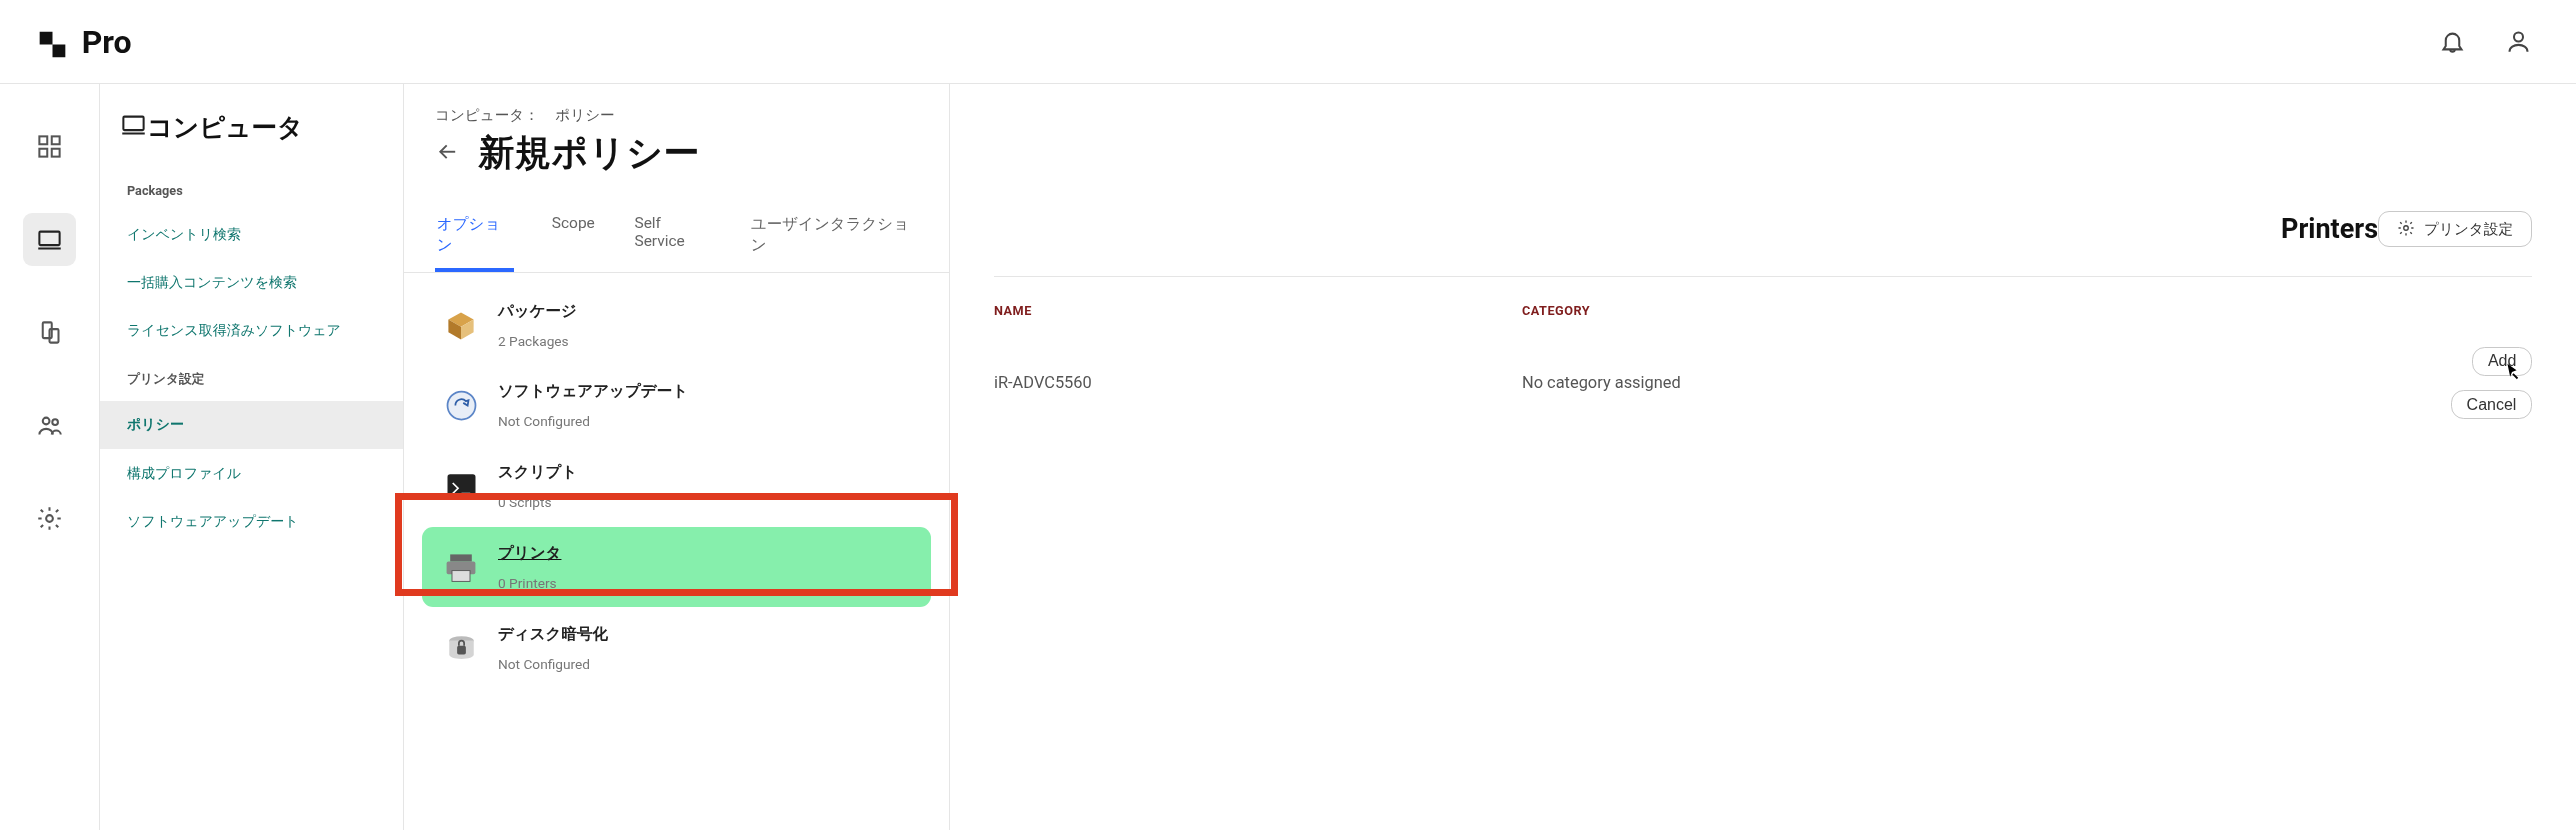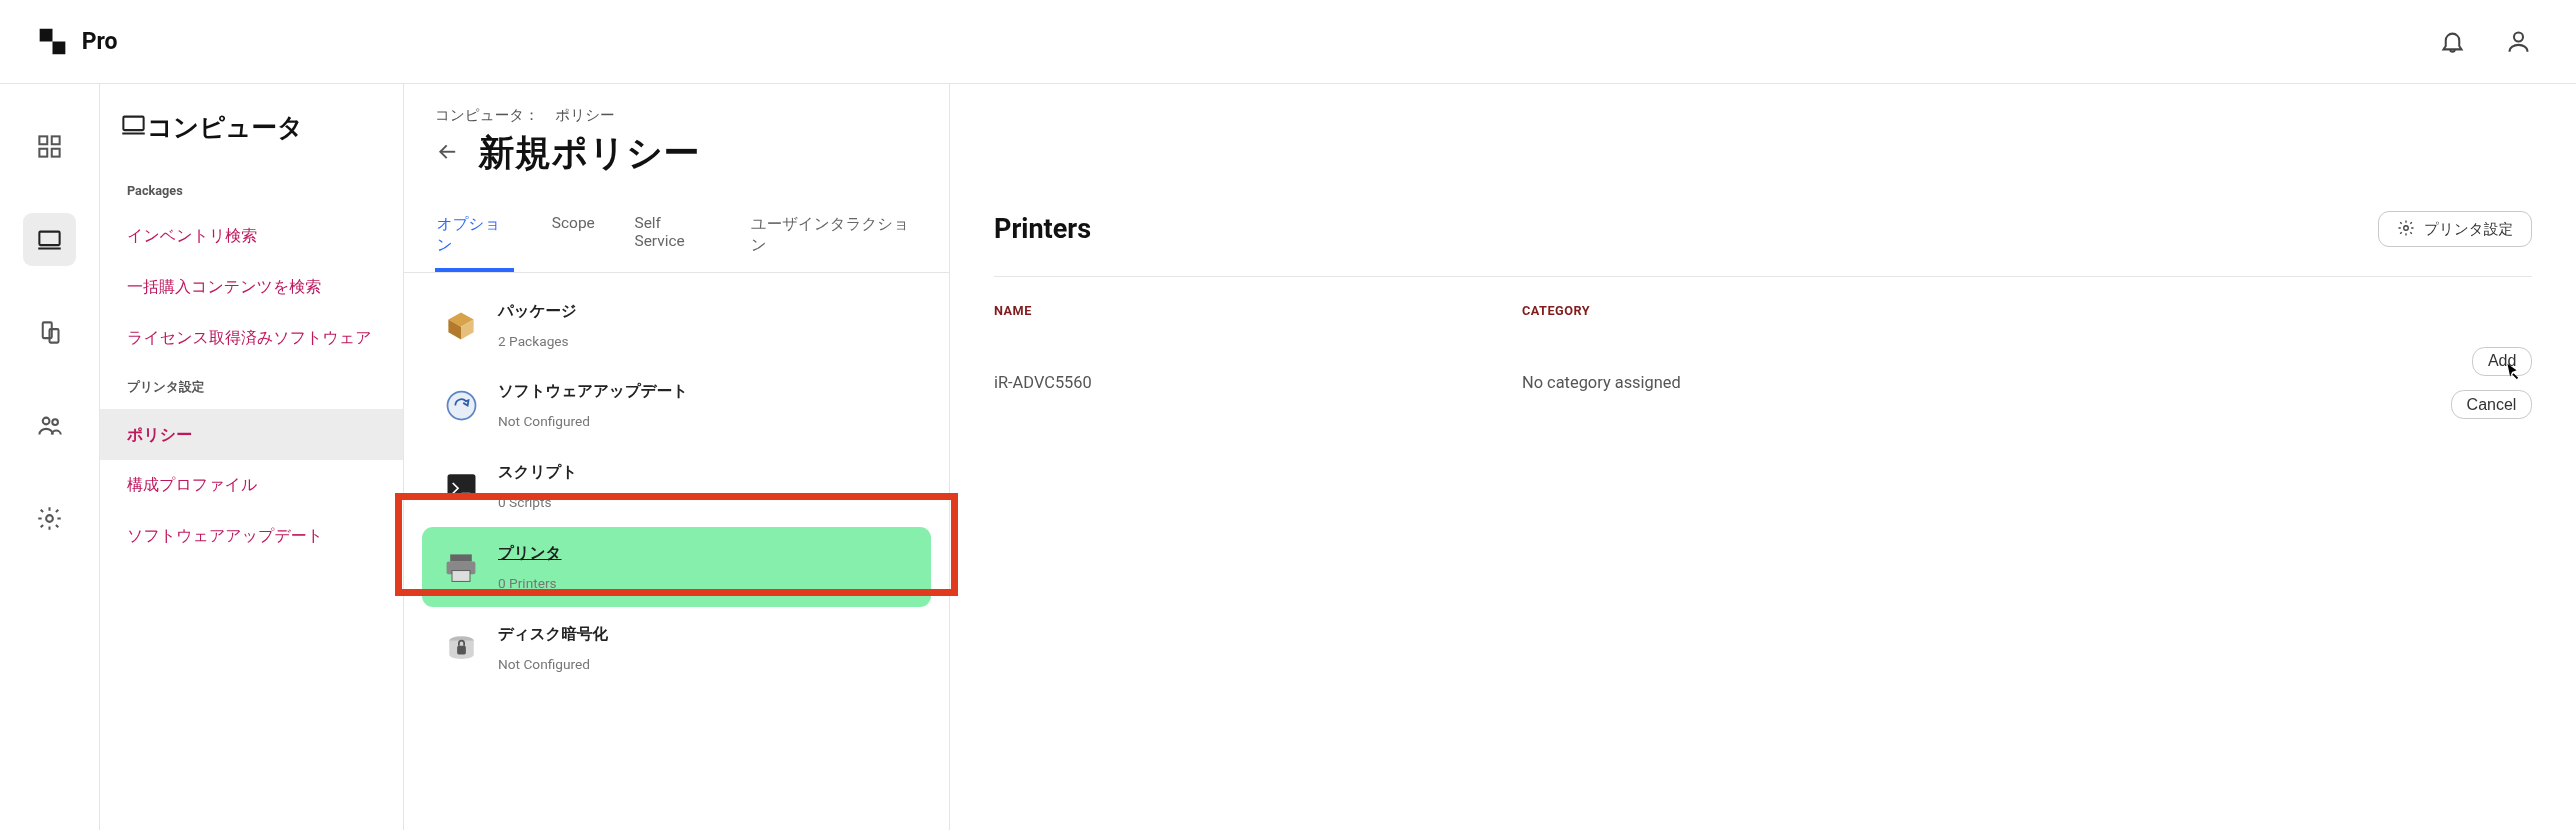--- a/index.html
+++ b/index.html
@@ -16,23 +16,23 @@
   
   .topbar {
     height: 84px;
     border-bottom: 0.9px solid #e5e5e5;
     display: flex;
     align-items: center;
     padding: 0 36px;
   }
   .brand {
     display: flex;
-    align-items: center;
+    align-items: flex-end;
     gap: 12.7px;
-    font-size: 23px;
+    font-size: 32px;
     font-weight: 700;
   }
   .brand-logo svg { display:block; }
   .topbar-spacer { flex: 1; }
   .topbar-icon {
     width: 44px;
     height: 44px;
     display: inline-flex;
     align-items: center;
     justify-content: center;
@@ -86,22 +86,22 @@
   }
   .side-section-label {
     font-size: 12.7px;
     font-weight: 700;
     color: #555;
     padding: 16.4px 27px 12.7px;
   }
   .side-item {
     display: block;
     padding: 14.6px 27px;
-    font-size: 16px;
-    color: #be185d;
+    font-size: 14px;
+    color: #0f766e;
     line-height: 1.35;
     cursor: pointer;
   }
   .side-item.active {
     background: #ececec;
     font-weight: 600;
   }
 
   
   .midcol {
@@ -187,21 +187,21 @@
 
   
   .main {
     flex: 1;
     padding: 76px 44px 0;
     position: relative;
   }
   .main-head {
     display: flex;
     align-items: center;
-    justify-content: space-between;
+    justify-content: flex-end;
     padding: 51px 0 29px;
     border-bottom: 0.9px solid #e5e5e5;
     margin-bottom: 25.5px;
   }
   .main-heading {
     font-size: 27px;
     font-weight: 700;
   }
   .btn {
     display: inline-flex;

